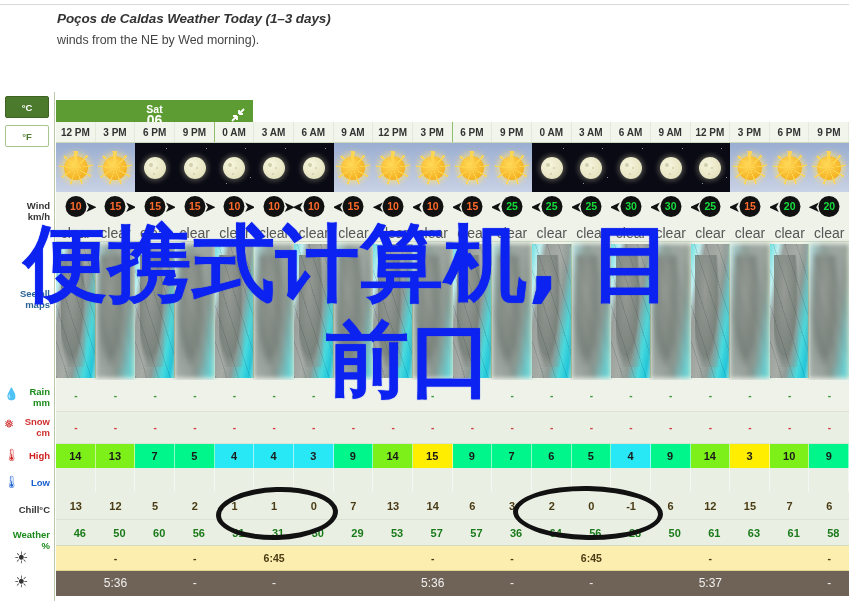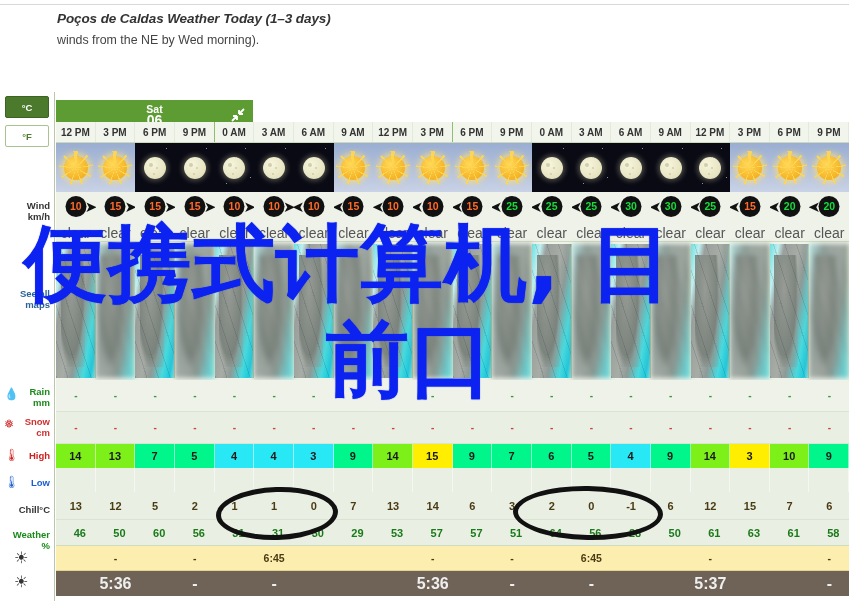--- a/index.html
+++ b/index.html
@@ -192,21 +192,21 @@
   .r-low{top:376px;height:24px;background:#e9efe3;}
   .r-chill{top:400px;height:28px;background:#e9efe3;border-bottom:1px solid #dbe4d2;}
   .chillc{font-size:11px;font-weight:bold;color:#4a3b14;line-height:28px;}
   .r-humid{top:428px;height:26px;background:#e9efe3;border-bottom:1px solid #cfdcc2;}
   .humc{font-size:11px;font-weight:bold;color:#1a7a1a;line-height:26px;margin-left:8px;}
 
   
   .r-sunrise{top:454px;height:25px;background:#fbeeae;border-bottom:1px solid #e5d68f;}
   .sunrisec{font-size:10.5px;font-weight:bold;color:#4a3b14;line-height:25px;}
   .r-sunset{top:479px;height:25px;background:#6f6358;}
-  .sunsetc{font-size:16px;font-weight:bold;color:#efefef;line-height:25px;}
+  .sunsetc{font-size:12px;font-weight:normal;color:#efefef;line-height:25px;}
 
   
   .annot{position:absolute;border:5px solid #111111;border-radius:50%;}
   #circle1{left:216px;top:487px;width:112px;height:43px;transform:rotate(-2deg);}
   #circle2{left:513px;top:486px;width:140px;height:44px;transform:rotate(1deg);}
 
   .cjk{
     position:absolute;color:#0c22f0;font-weight:bold;
     font-family:"DejaVu Sans",sans-serif;
     letter-spacing:1px;line-height:1;white-space:nowrap;
@@ -678,21 +678,21 @@
           <div class="cell humc">50</div>
           <div class="cell humc">60</div>
           <div class="cell humc daysep">56</div>
           <div class="cell humc">31</div>
           <div class="cell humc">31</div>
           <div class="cell humc">30</div>
           <div class="cell humc">29</div>
           <div class="cell humc">53</div>
           <div class="cell humc daysep">57</div>
           <div class="cell humc">57</div>
-          <div class="cell humc">51</div>
+          <div class="cell humc">36</div>
           <div class="cell humc">64</div>
           <div class="cell humc">56</div>
           <div class="cell humc">28</div>
           <div class="cell humc">50</div>
           <div class="cell humc">61</div>
           <div class="cell humc">63</div>
           <div class="cell humc">61</div>
           <div class="cell humc">58</div>
         </div>
       <div class="row r-sunrise" id="row-sunrise">

